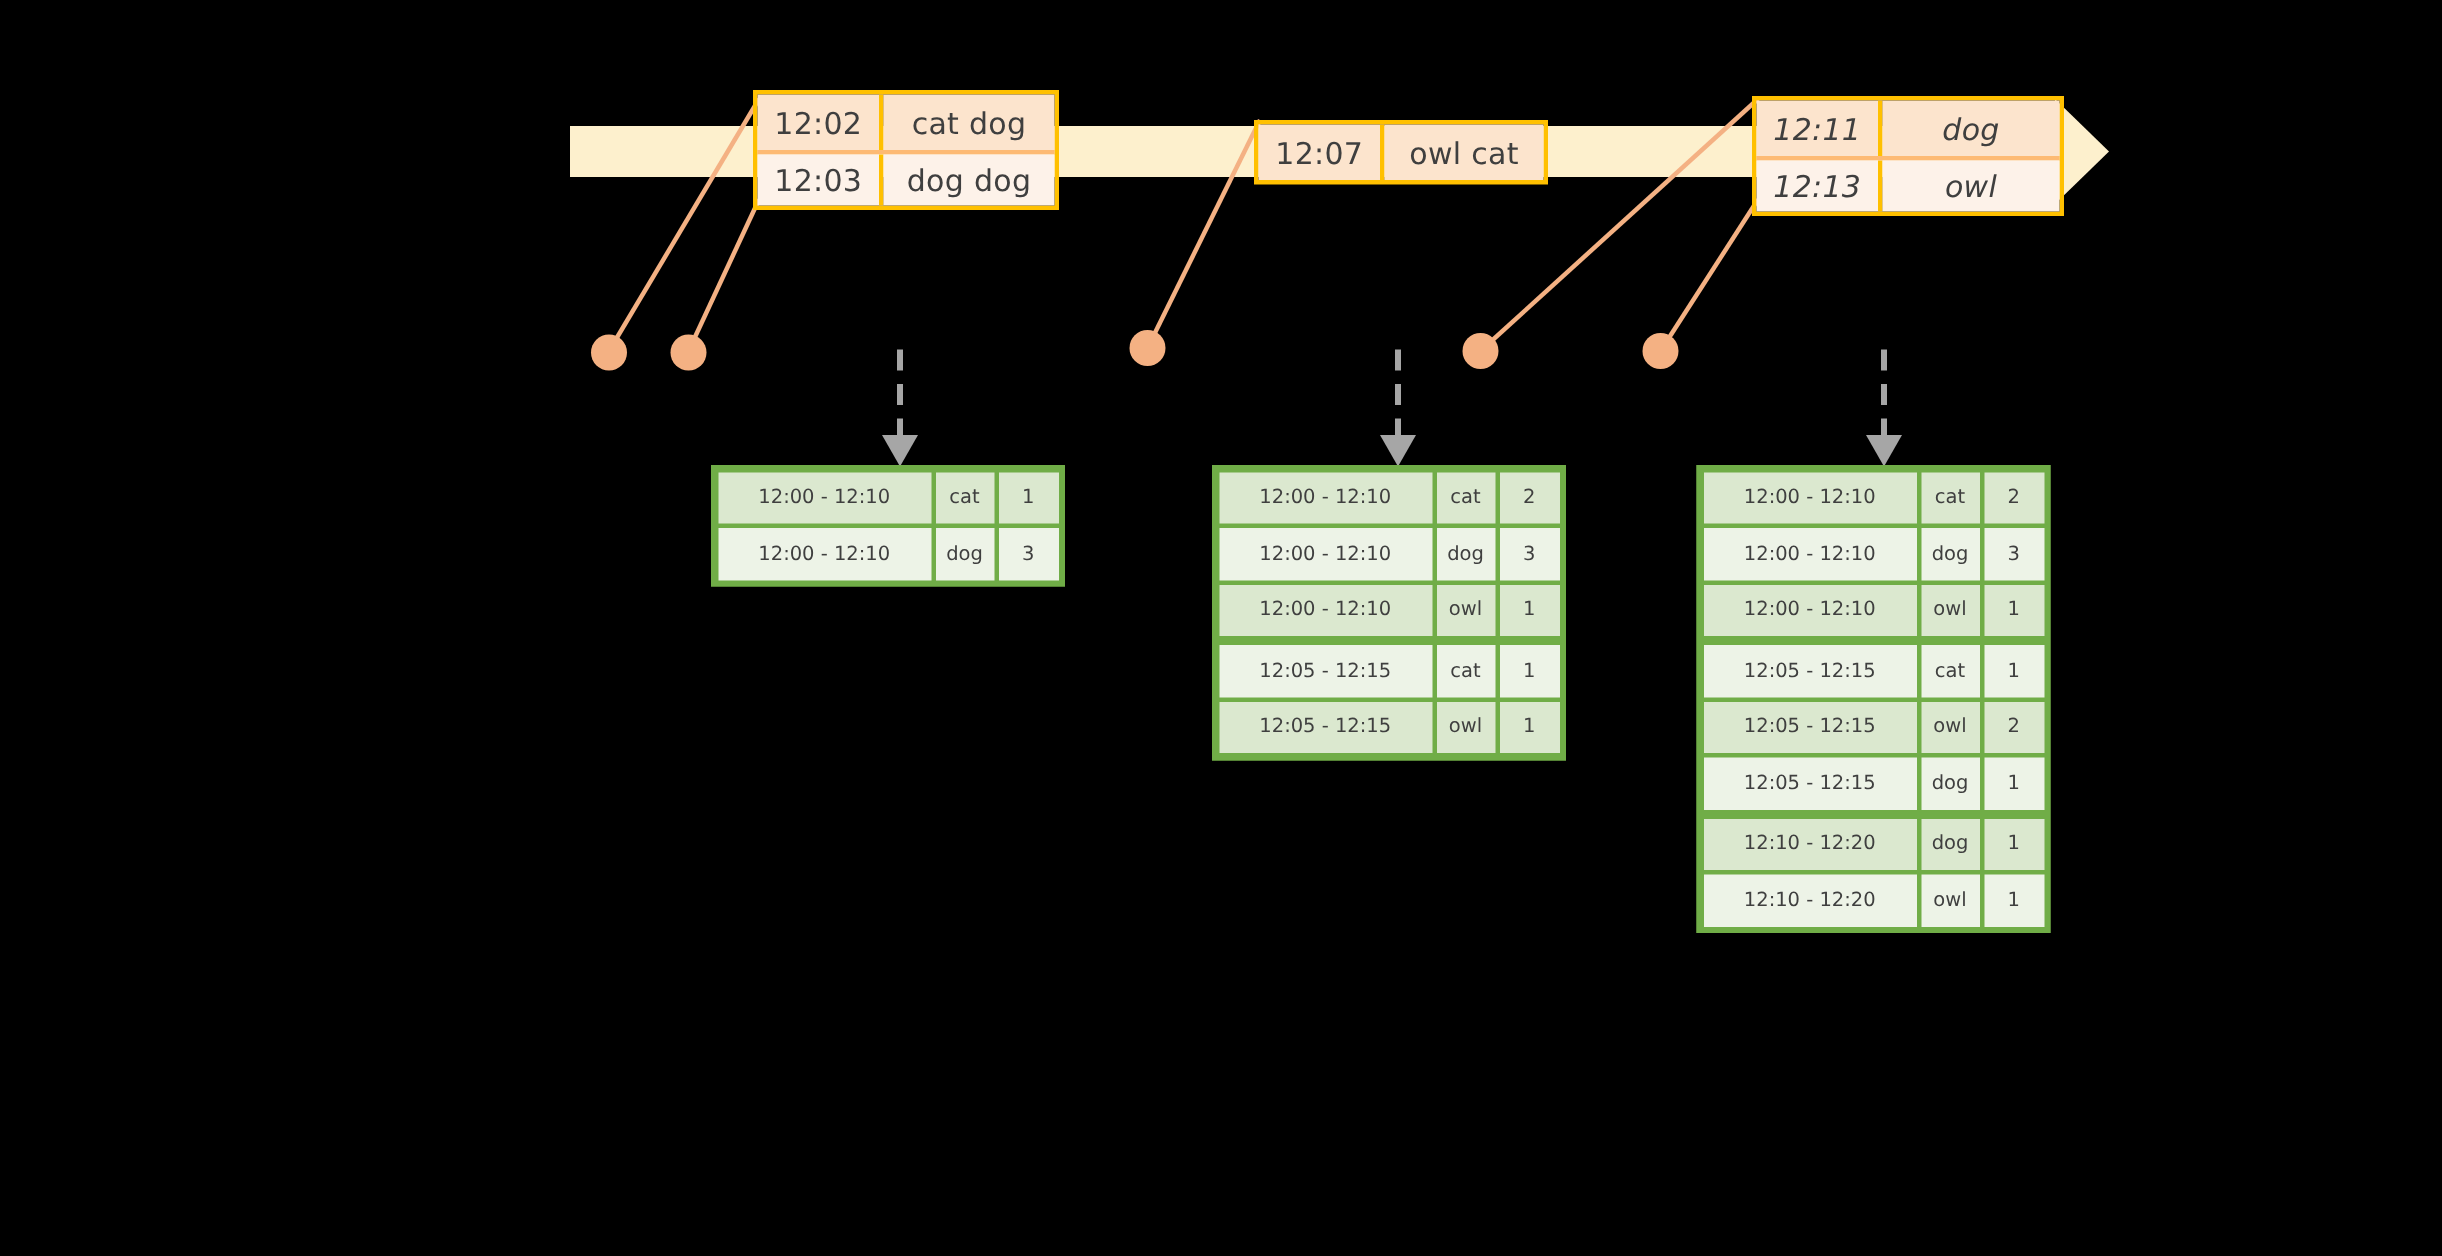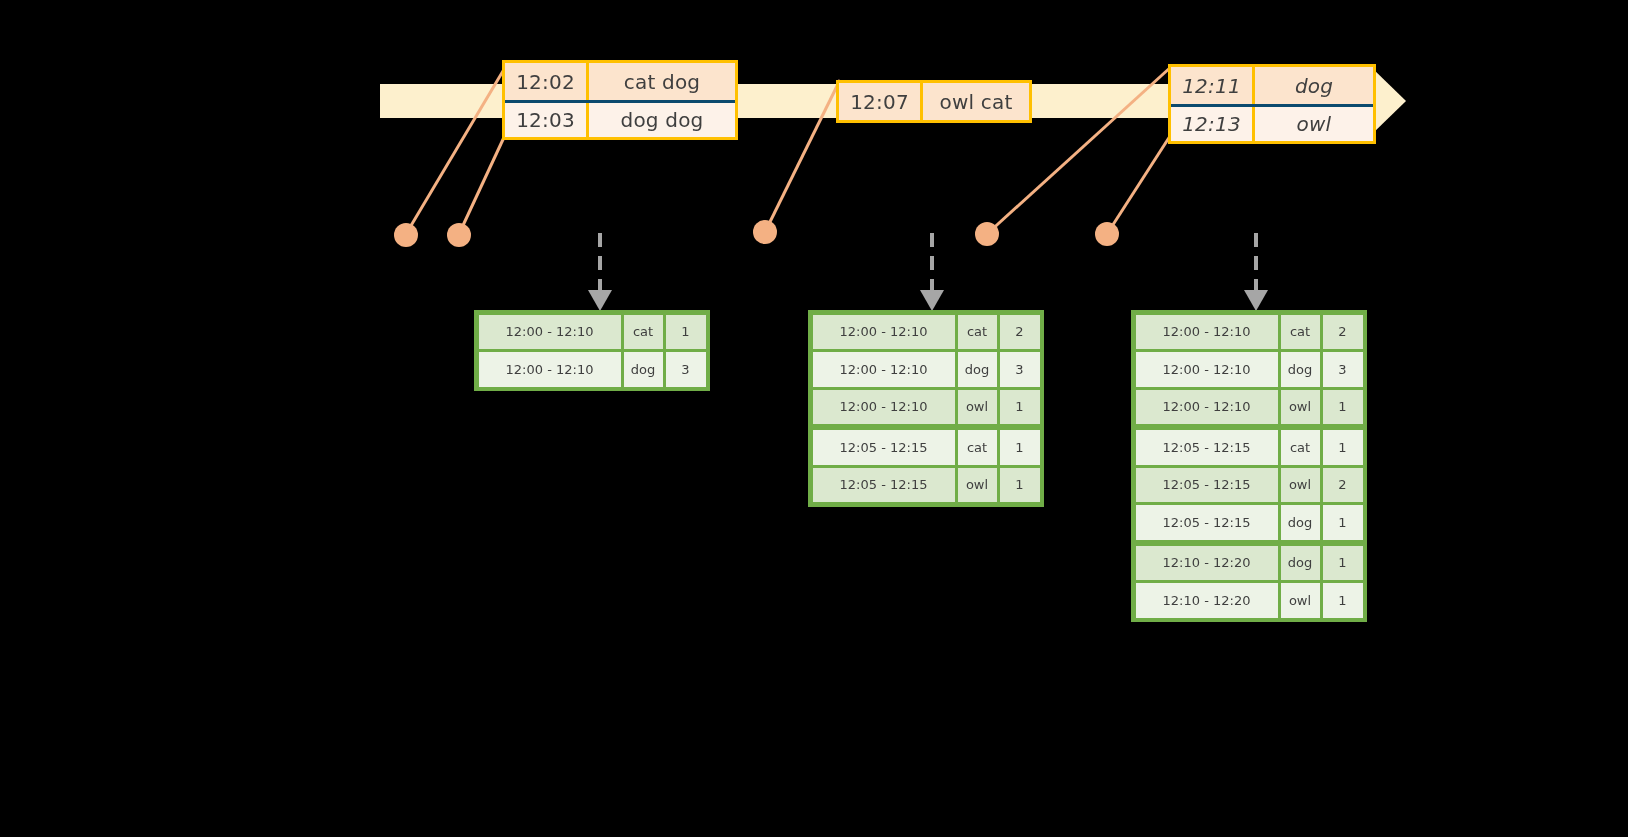--- a/index.html
+++ b/index.html
@@ -4,21 +4,21 @@
 <style>
   html,body{margin:0;padding:0;background:#000;}
   body{width:1628px;height:837px;position:relative;overflow:hidden;
        font-family:"DejaVu Sans","Liberation Sans",sans-serif;}
   .stage{position:absolute;left:0;top:0;width:1628px;height:837px;}
   svg.layer{position:absolute;left:0;top:0;width:1628px;height:837px;pointer-events:none;}
 
   
   .evt-box{position:absolute;border:3px solid #ffc000;box-sizing:border-box;}
   .evt-row{display:flex;height:37px;box-sizing:border-box;}
-  .evt-row + .evt-row{border-top:3px solid #0c4a6e;}
+  .evt-row + .evt-row{border-top:3px solid #fdba74;}
   .evt-cell{display:flex;align-items:center;justify-content:center;
             box-sizing:border-box;font-size:20px;color:#3f3f3f;
             letter-spacing:.2px;white-space:nowrap;}
   .evt-cell.t{width:84px;border-right:3px solid #ffc000;}
   .evt-shade-a{background:#fce4cd;}
   .evt-shade-b{background:#fdf2e9;}
 
   
   .res-table{position:absolute;border:3px solid #70ad47;box-sizing:border-box;
              background:#70ad47;}
@@ -66,21 +66,21 @@
       <line x1="932" y1="233" x2="932" y2="292"></line>
       <line x1="1256" y1="233" x2="1256" y2="292"></line>
     </g>
     <g fill="#a6a6a6">
       <polygon points="588,290 612,290 600,311"></polygon>
       <polygon points="920,290 944,290 932,311"></polygon>
       <polygon points="1244,290 1268,290 1256,311"></polygon>
     </g>
   </svg>
 
-  <div class="evt-box" style="left:502px;top:60px;width:236px;">
+  <div class="evt-box" style="left:502px;top:60px;width:204px;">
     <div class="evt-row">
       <div class="evt-cell t evt-shade-a">12:02</div>
       <div class="evt-cell evt-shade-a" style="flex:1">cat dog</div>
     </div>
     <div class="evt-row">
       <div class="evt-cell t evt-shade-b">12:03</div>
       <div class="evt-cell evt-shade-b" style="flex:1">dog dog</div>
     </div>
   </div>
 

